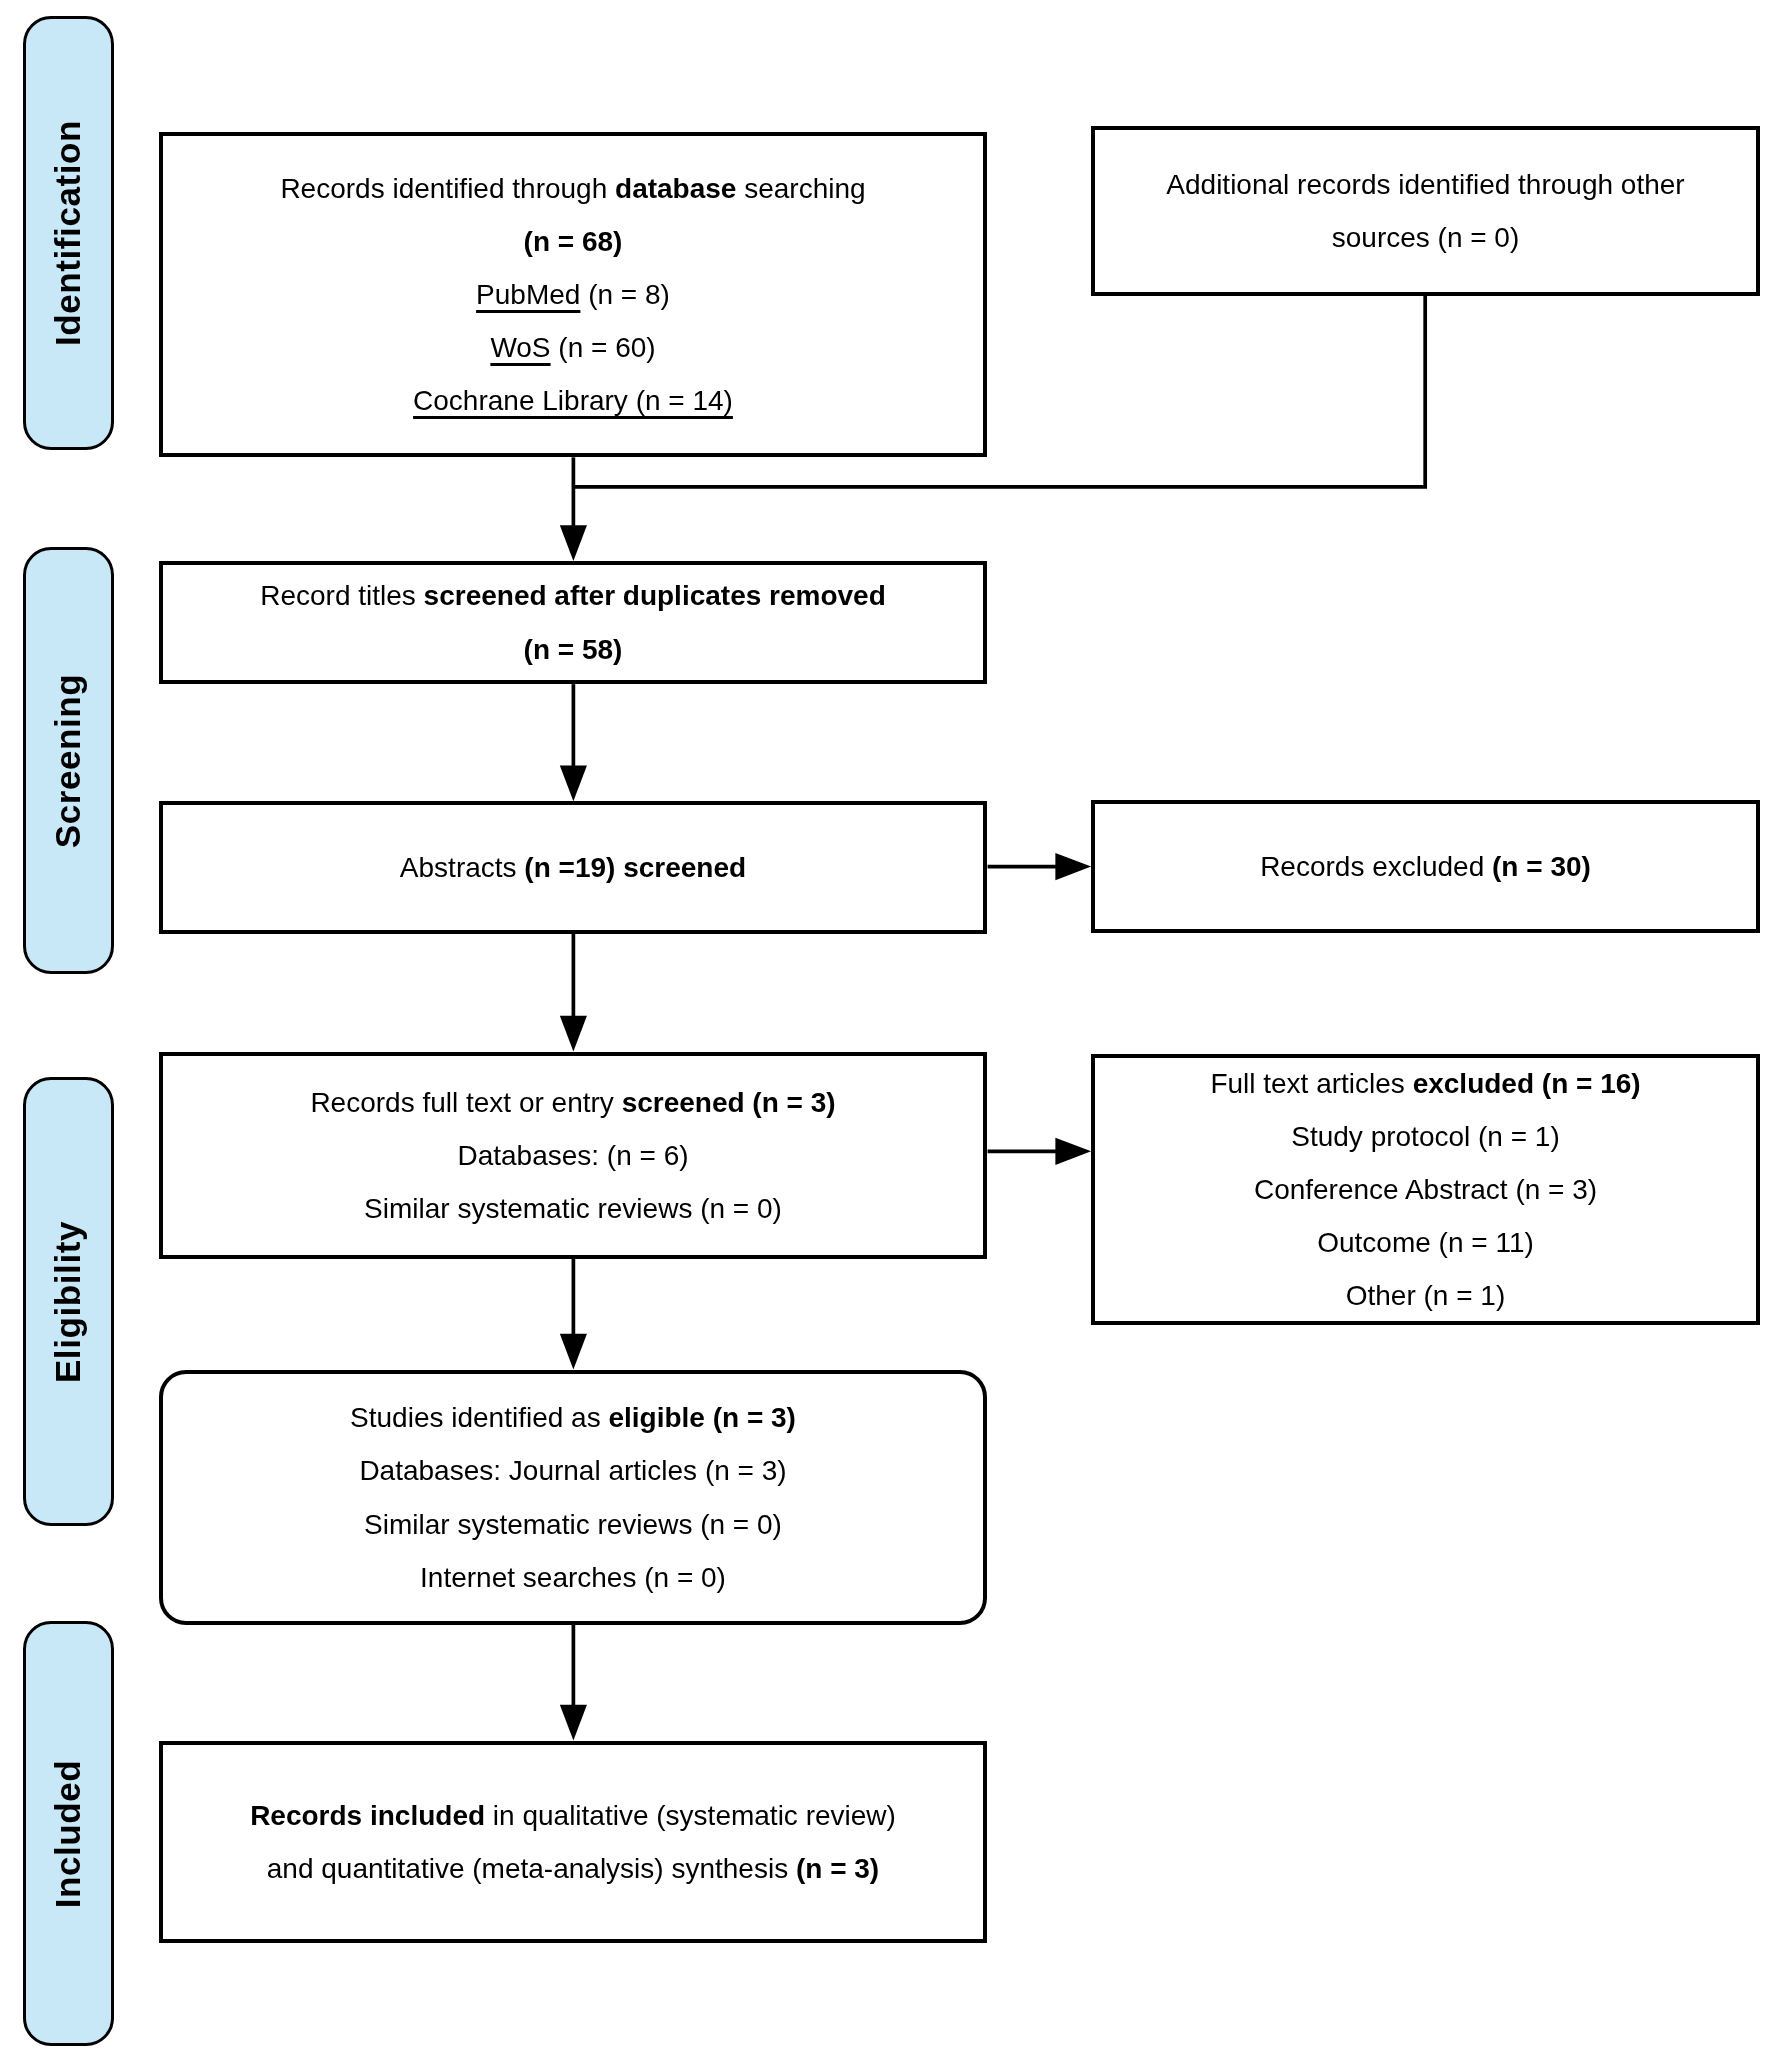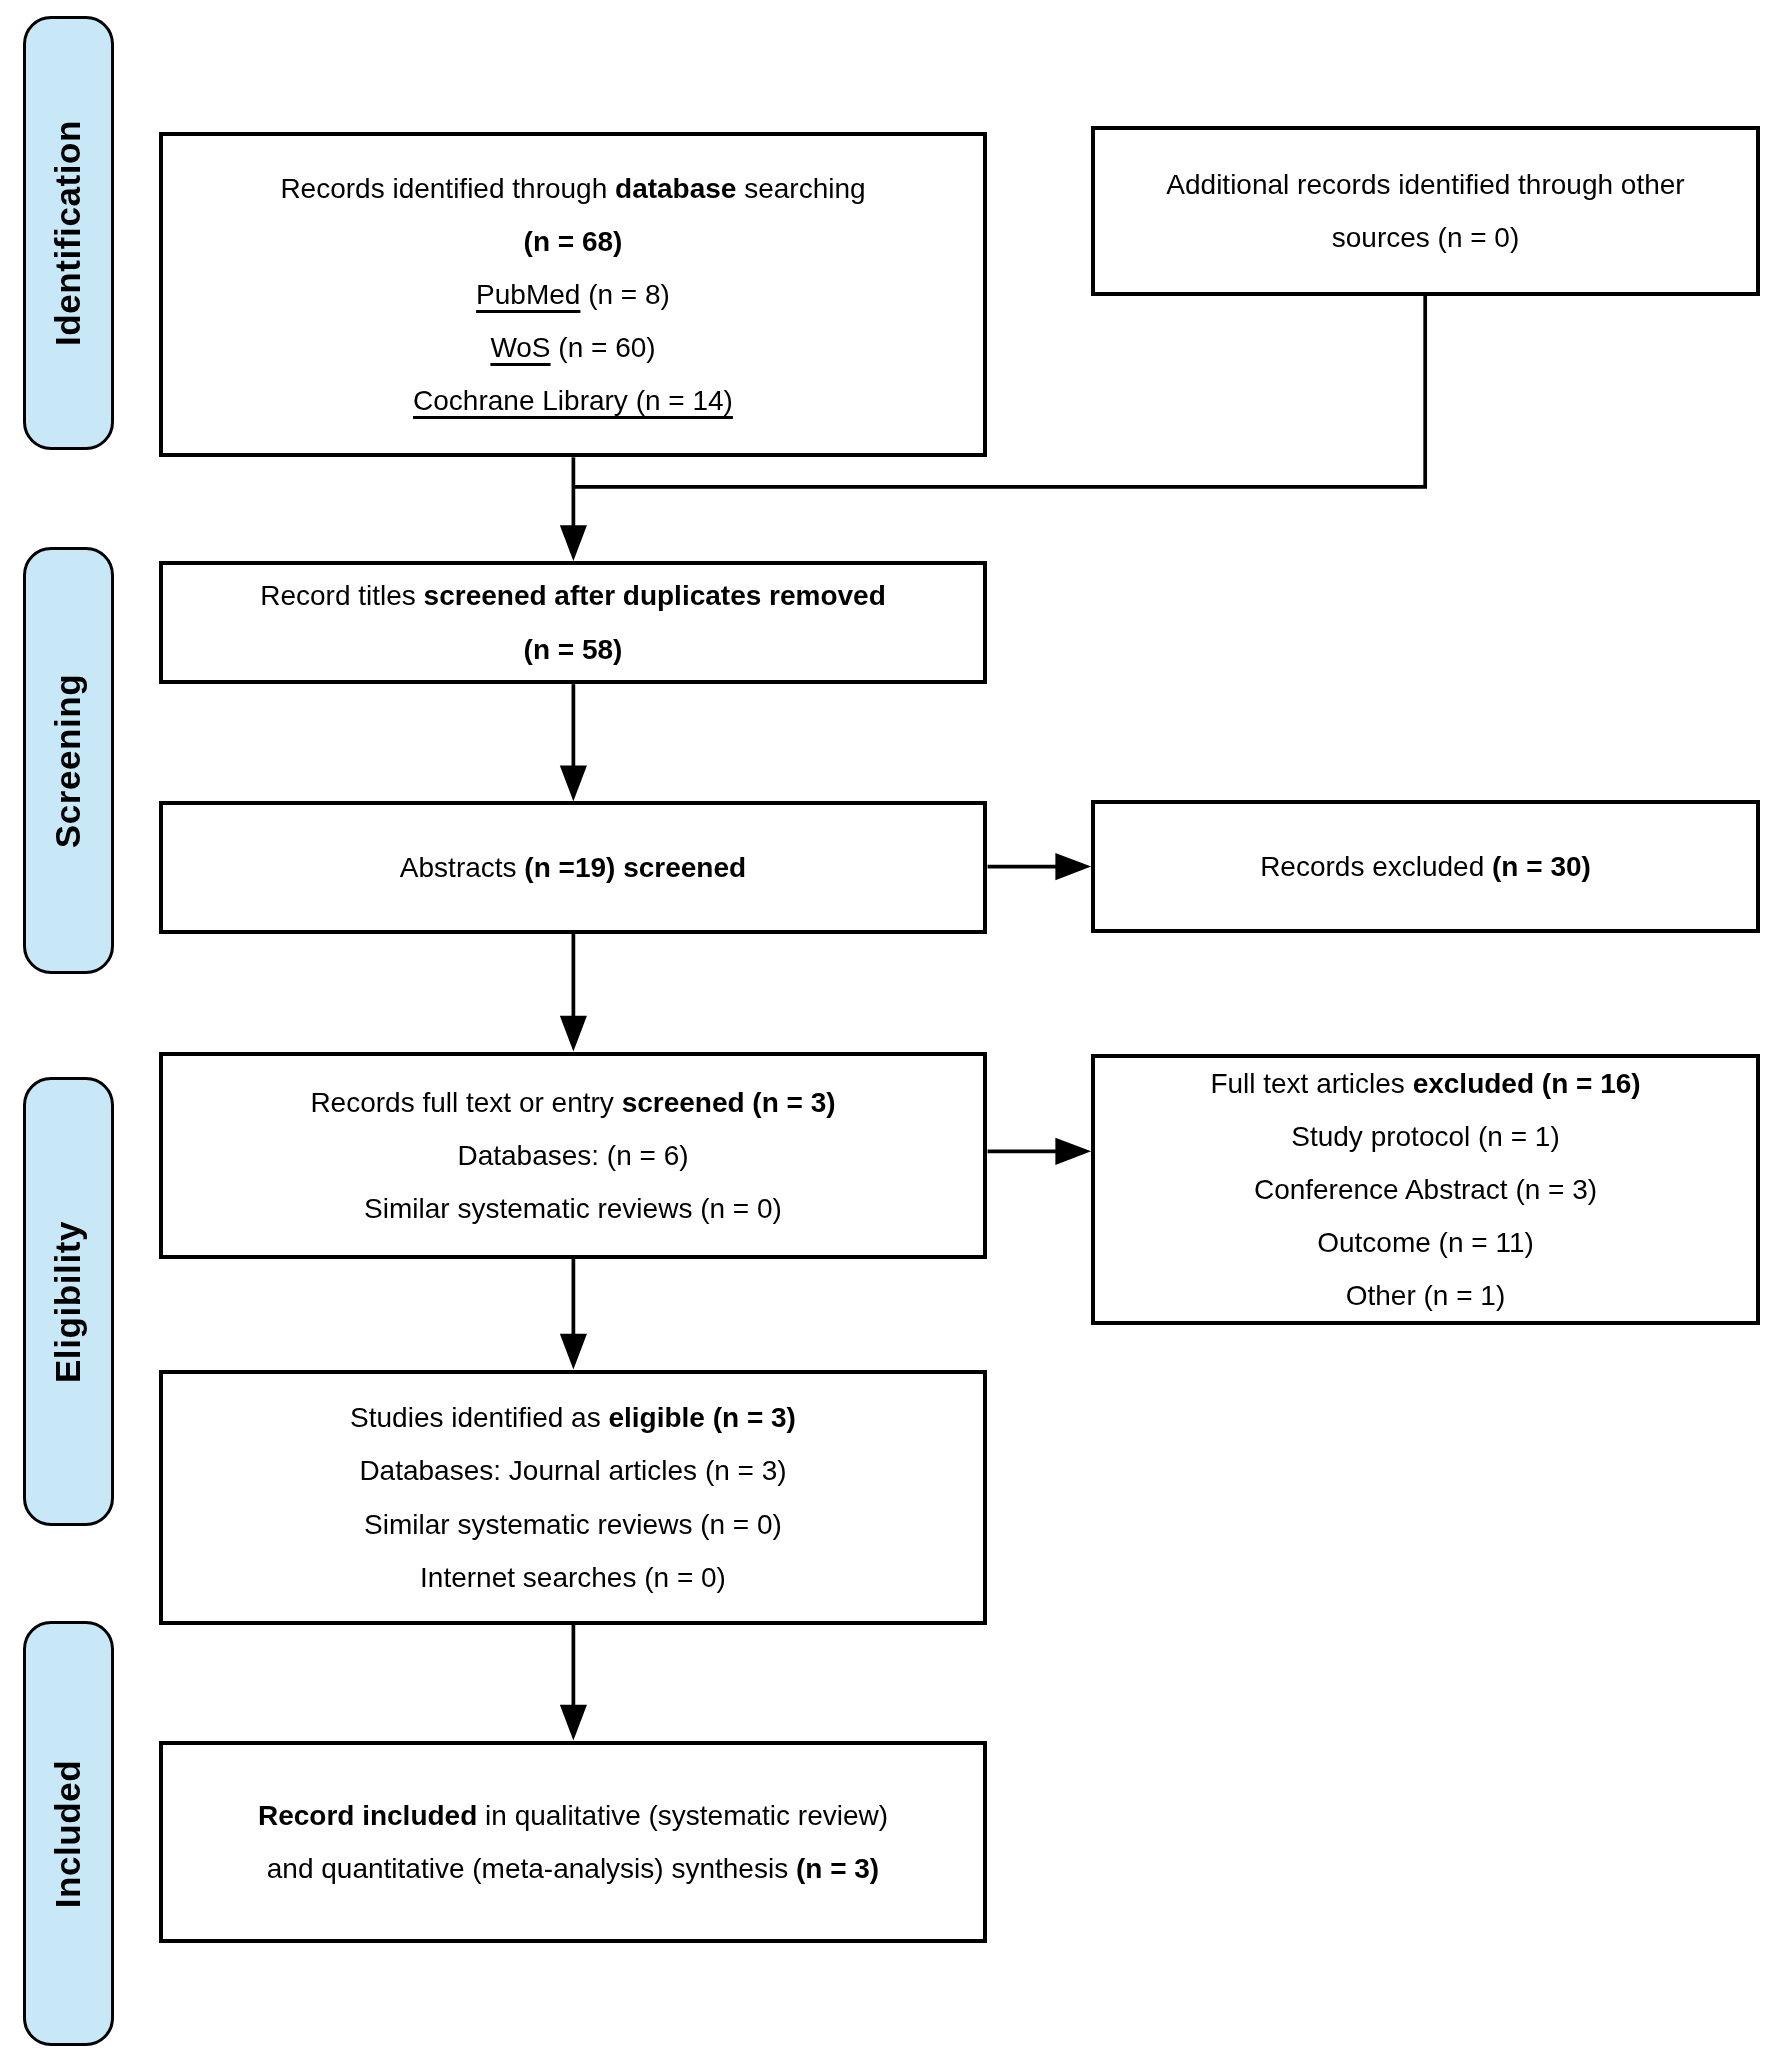--- a/index.html
+++ b/index.html
@@ -140,29 +140,29 @@
   <div class="fbox" style="left:1091px;top:1054px;width:669px;height:271px;">
     <div>
       <span>Full text articles </span><span class="b">excluded (n = 16)</span>
     </div>
     <div>Study protocol (n = 1)</div>
     <div>Conference Abstract (n = 3)</div>
     <div>Outcome (n = 11)</div>
     <div>Other (n = 1)</div>
   </div>
 
-  <div class="fbox" style="left:159px;top:1370px;width:828px;height:255px;">
+  <div class="fbox" style="left:159px;top:1370px;width:828px;height:255px;border-radius:27px;">
     <div>
       <span>Studies identified as </span><span class="b">eligible (n = 3)</span>
     </div>
     <div>Databases: Journal articles (n = 3)</div>
     <div>Similar systematic reviews (n = 0)</div>
     <div>Internet searches (n = 0)</div>
   </div>
 
   <div class="fbox narrow" style="left:159px;top:1741px;width:828px;height:202px;">
     <div>
-      <span class="b">Record included</span><span> in qualitative (systematic review) and quantitative (meta-analysis) synthesis </span><span class="b">(n = 3)</span>
+      <span class="b">Records included</span><span> in qualitative (systematic review) and quantitative (meta-analysis) synthesis </span><span class="b">(n = 3)</span>
     </div>
   </div>
 
 </div>
 
 
 </body></html>

